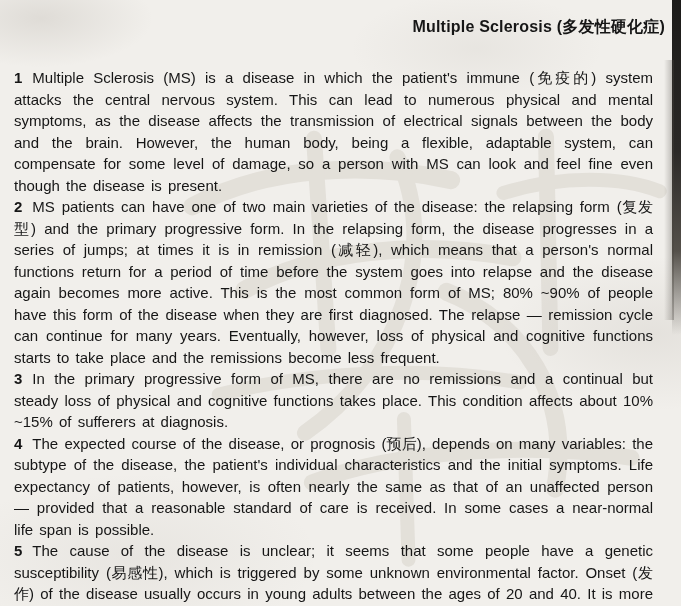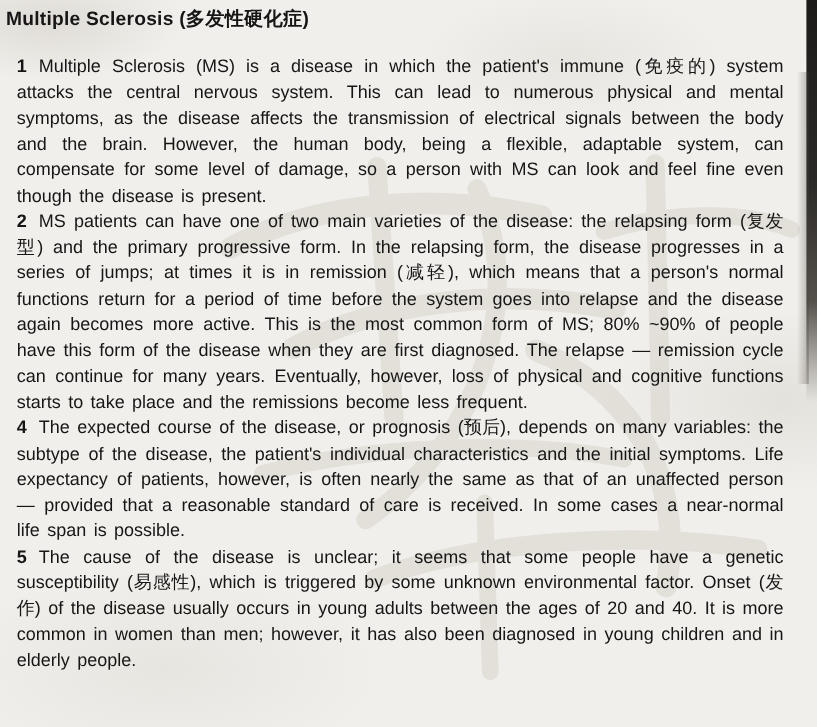--- a/index.html
+++ b/index.html
@@ -50,23 +50,23 @@
     width: 10px;
     height: 260px;
     background: linear-gradient(90deg, rgba(70,66,60,0) 0%, rgba(70,66,60,0.35) 100%);
     z-index: 2;
   }
   .content {
     position: relative;
     z-index: 1;
   }
   .page-title {
-    margin: 5px;
+    margin: 16px;
     padding-top: 1px;
-    text-align: left;
+    text-align: right;
     font-size: 16px;
     font-weight: bold;
     letter-spacing: 0.2px;
   }
   .paragraphs {
     padding: 13px 28px 0 14px;
     font-size: 15px;
     line-height: 21.5px;
     text-align: justify;
     word-spacing: 2px;
@@ -101,18 +101,19 @@
 
   <div class="scan-edge"></div>
   <div class="scan-edge-soft"></div>
 
   <div class="content">
     <h1 class="page-title">Multiple Sclerosis (多发性硬化症)</h1>
 
     <div class="paragraphs">
       <p class="para"><span class="num">1</span><span>Multiple Sclerosis (MS) is a disease in which the patient's immune (免疫的) system attacks the central nervous system. This can lead to numerous physical and mental symptoms, as the disease affects the transmission of electrical signals between the body and the brain. However, the human body, being a flexible, adaptable system, can compensate for some level of damage, so a person with MS can look and feel fine even though the disease is present.</span></p>
       <p class="para"><span class="num">2</span><span>MS patients can have one of two main varieties of the disease: the relapsing form (复发型) and the primary progressive form. In the relapsing form, the disease progresses in a series of jumps; at times it is in remission (减轻), which means that a person's normal functions return for a period of time before the system goes into relapse and the disease again becomes more active. This is the most common form of MS; 80% ~90% of people have this form of the disease when they are first diagnosed. The relapse — remission cycle can continue for many years. Eventually, however, loss of physical and cognitive functions starts to take place and the remissions become less frequent.</span></p>
+      <p class="para"><span class="num">3</span><span>In the primary progressive form of MS, there are no remissions and a continual but steady loss of physical and cognitive functions takes place. This condition affects about 10% ~15% of sufferers at diagnosis.</span></p>
       <p class="para"><span class="num">4</span><span>The expected course of the disease, or prognosis (预后), depends on many variables: the subtype of the disease, the patient's individual characteristics and the initial symptoms. Life expectancy of patients, however, is often nearly the same as that of an unaffected person — provided that a reasonable standard of care is received. In some cases a near-normal life span is possible.</span></p>
       <p class="para"><span class="num">5</span><span>The cause of the disease is unclear; it seems that some people have a genetic susceptibility (易感性), which is triggered by some unknown environmental factor. Onset (发作) of the disease usually occurs in young adults between the ages of 20 and 40. It is more common in women than men; however, it has also been diagnosed in young children and in elderly people.</span></p>
     </div>
   </div>
 
 </div>
 
 </body></html>

